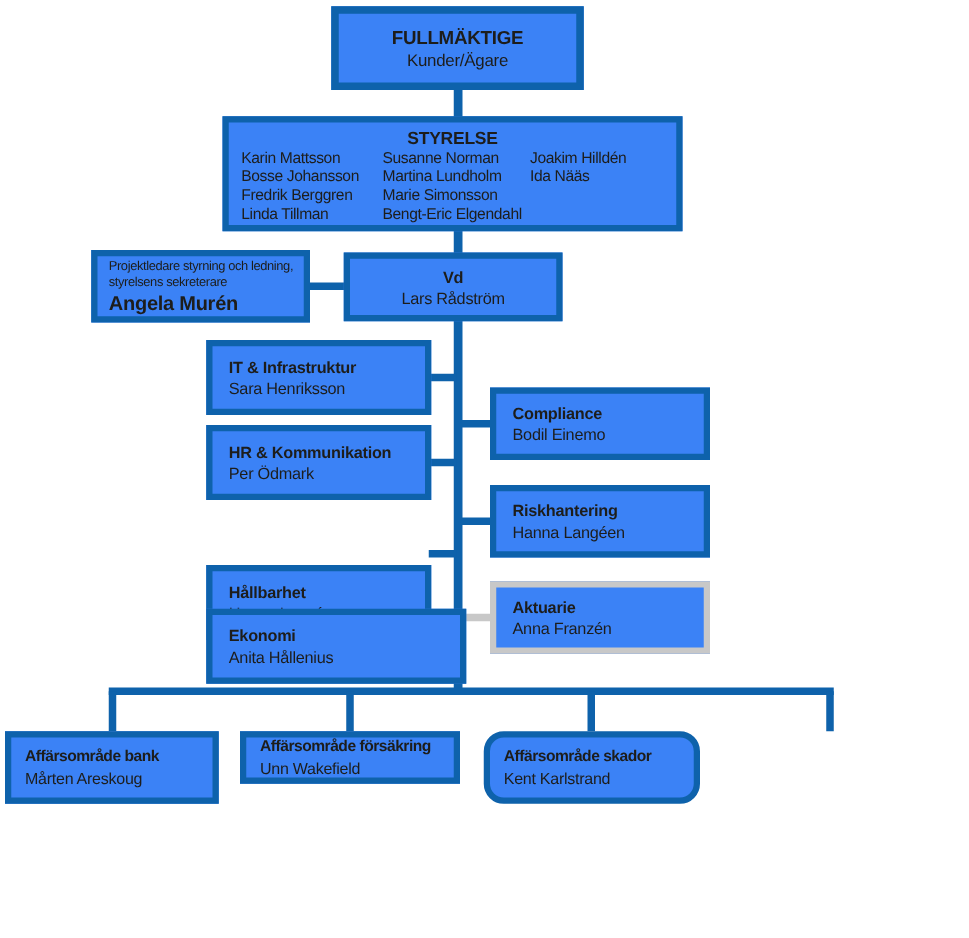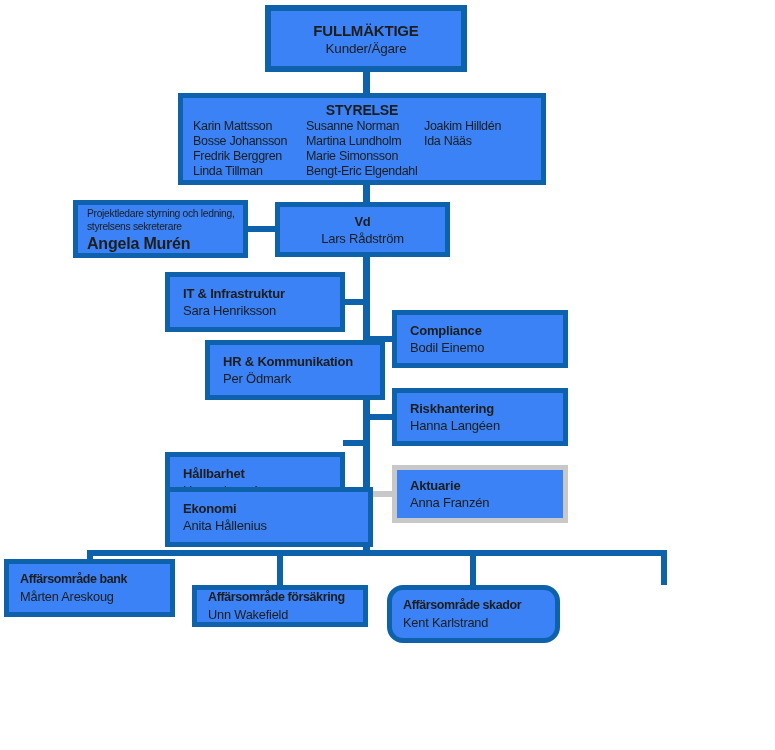--- a/index.html
+++ b/index.html
@@ -44,27 +44,27 @@
   #b-projekt .pl-name{font-size:16px;font-weight:bold;line-height:14px;margin-top:4px;letter-spacing:-0.2px;}
 
   #b-styrelse{left:178px;top:93px;width:368px;height:92px;display:block;}
   .s-title{font-weight:bold;font-size:14px;line-height:16px;text-align:center;margin-top:4px;letter-spacing:-0.2px;}
   .s-cols{display:flex;padding-left:10px;margin-top:1px;}
   .s-col{font-size:12.5px;line-height:15px;letter-spacing:-0.3px;white-space:nowrap;}
   .s-col.c1{width:113px;}
   .s-col.c2{width:118px;}
 
   #b-it{left:165px;top:272px;width:180px;height:60px;}
-  #b-hr{left:165px;top:340px;width:180px;height:60px;margin-left:40px;}
+  #b-hr{left:165px;top:340px;width:180px;height:60px;}
   #b-hallbarhet{left:165px;top:413px;width:180px;height:60px;margin-top:39px;}
   #b-ekonomi{left:165px;top:487px;width:208px;height:60px;}
   #b-compliance{left:392px;top:310px;width:176px;height:58px;}
   #b-riskhantering{left:392px;top:388px;width:176px;height:58px;}
   #b-aktuarie{left:392px;top:465px;width:176px;height:58px;}
-  #b-bank{left:4px;top:559px;width:171px;height:58px;padding-left:11px;}
+  #b-bank{left:4px;top:585px;width:171px;height:58px;padding-left:11px;}
   #b-forsakring{left:192px;top:585px;width:176px;height:42px;padding-left:11px;}
   #b-skador{left:387px;top:585px;width:173px;height:58px;padding-left:11px;border-radius:16px;}
   #b-marknad{left:575px;top:585px;width:178px;height:58px;padding-left:10px;}
   .bottomrow .title{font-size:12.5px;letter-spacing:-0.4px;}
   .bottomrow .name{font-size:12.8px;}
 </style>
 </head>
 <body>
 
 <div class="canvas">

